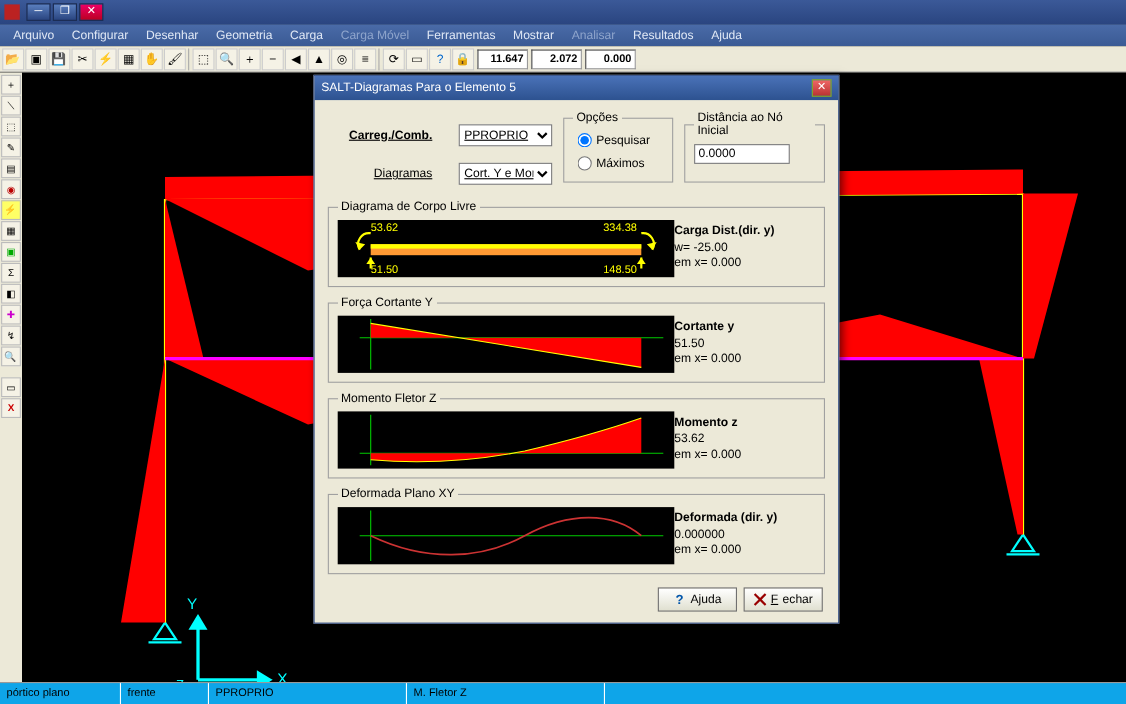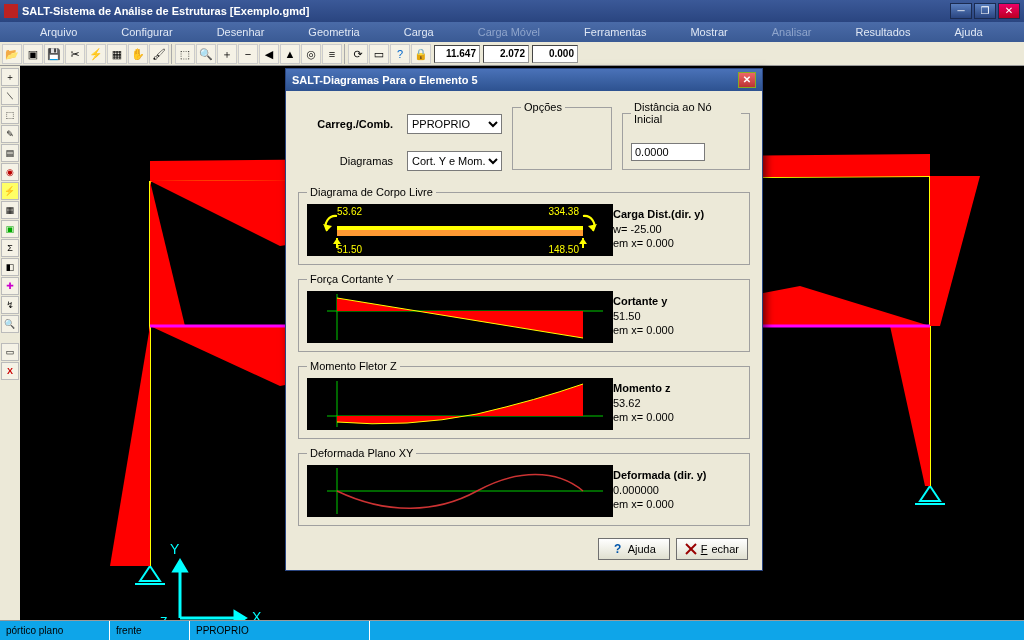--- a/index.html
+++ b/index.html
@@ -5,74 +5,73 @@
   * { box-sizing: border-box; margin: 0; padding: 0; font-family: Tahoma, sans-serif; }
   body { width: 1024px; height: 640px; overflow: hidden; background: #000; position: relative; }
 
   .titlebar { height: 22px; background: linear-gradient(to bottom, #3b5998, #2a4580); display: flex; align-items: center; padding: 0 4px; color: #fff; font-size: 11px; }
   .titlebar .appicon { width: 14px; height: 14px; background: #b22; margin-right: 4px; display:inline-block; }
   .titlebar .title { flex: 1; font-weight: bold; }
   .titlebar .wbtn { width: 22px; height: 16px; background: linear-gradient(#5a7fbf,#2a4580); margin-left: 2px; border:1px solid #1b2b50; color:#fff; font-size:10px; text-align:center; line-height:14px; }
   .close-btn { background: linear-gradient(#e06,#b02) !important; }
 
   .menubar { height: 20px; background: linear-gradient(#4a6ba8,#3a5a94); display: flex; align-items: center; font-size: 11px; color: #e0e8f5; padding-left: 4px; }
-  .menubar .mi { padding: 0 8px; cursor: default; margin-left: 28px; }
+  .menubar .mi { padding: 0 8px; cursor: default; }
   .menubar .disabled { color: #8fa5cc; }
 
   .toolbar { height: 24px; background: #ece9d8; border-bottom: 1px solid #999; display:flex; align-items:center; padding:0 2px; gap:1px; }
   .tb-btn { width:20px; height:20px; border:1px solid #ccc; background:#f5f2e6; font-size:11px; text-align:center; line-height:18px; overflow:hidden; cursor:default; }
   .tb-sep { width:2px; height:20px; border-left:1px solid #aaa; margin:0 1px; }
   .tb-field { width:46px; height:18px; border:1px inset #999; background:#fff; font-size:10px; text-align:right; padding:0 3px; line-height:16px; margin-left:2px;font-weight:bold; }
 
   .work { position:absolute; top:66px; left:0; right:0; bottom:20px; background:#000; }
   .vtoolbar { position:absolute; left:0; top:0; width:20px; background:#ece9d8; height:100%; display:flex; flex-direction:column; gap:1px; padding-top:2px; }
   .vtb { width:18px; height:18px; border:1px solid #bbb; background:#f5f2e6; font-size:9px; text-align:center; line-height:16px; margin:0 auto; overflow:hidden; }
 
   .canvas { position:absolute; left:20px; right:0; top:0; bottom:0; }
   .canvas svg { position:absolute; inset:0; }
 
   .statusbar { position:absolute; bottom:0; left:0; right:0; height:20px; background:#0ea5e9; border-top:1px solid #999; display:flex; font-size:10px; }
   .sb-cell { border-right:1px inset #fff; padding:2px 6px; height:100%; display:flex; align-items:center; min-width:80px;}
   .sb-cell.wide { flex:1; }
 
   
   .dialog { position:absolute; left:285px; top:68px; width:478px; border:1px solid #2a4580; background:#ece9d8; box-shadow: 3px 3px 8px rgba(0,0,0,.6); }
-  .dlg-title { height:22px; background:linear-gradient(#4a72b8,#2d5290); color:#fff; font-size:11px; font-weight:bold; display:flex; align-items:center; padding:0 6px; }
+  .dlg-title { height:22px; background:linear-gradient(#4a72b8,#2d5290); color:#fff; font-size:11px; font-weight:normal; display:flex; align-items:center; padding:0 6px; }
   .dlg-title .x { margin-left:auto; width:18px; height:16px; background:linear-gradient(#e66,#b33); text-align:center; line-height:14px; font-size:10px; border:1px solid #8a2; }
   .dlg-body { padding:10px 12px 10px 12px; font-size:11px; color:#000; }
 
   fieldset { border:1px solid #a0a0a0; padding:6px 8px 8px 8px; margin-bottom:8px; }
   legend { font-size:11px; padding:0 3px; }
 
   .toprow { display:flex; gap:10px; margin-bottom:8px; }
-  .combo-block { flex:1; display:grid; grid-template-columns:95px 1fr; gap:4px 14px; align-items:center; padding-top:6px;}
+  .combo-block { flex:1; display:grid; grid-template-columns:95px 1fr; gap:4px 24px; align-items:center; padding-top:6px;text-decoration:underline;}
   .combo-block label { text-align:right; font-weight:bold; font-size:11px; }
   .combo-block .normal { font-weight:normal; }
   select.win { height:20px; font-size:11px; background:#fff; border:1px solid #7a7a7a; width:100%; }
   .radiocol { display:flex; flex-direction:column; gap:8px; padding:2px 4px; }
   .radiocol label { display:flex; align-items:center; gap:4px; font-size:11px;}
-  input.txt { border:1px solid #7a7a7a; background:#fff; font-size:11px; padding:2px 3px; width:74px;margin-top:12px; }
+  input.txt { border:1px solid #7a7a7a; background:#fff; font-size:11px; padding:2px 3px; width:87px; }
 
   .mini { display:flex; align-items:stretch; }
   .mini-plot { width:306px; height:52px; background:#000; position:relative; }
   .mini-stats { flex:1; font-size:11px; padding-top:4px; }
   .mini-stats b { font-weight:bold; display:block; margin-bottom:3px; }
   .mini-stats div { margin-bottom:2px; }
 
   .bottom-radios { display:flex; gap:30px; padding:2px 6px 4px 6px; font-size:11px; }
   .dlg-btns { display:flex; justify-content:flex-end; gap:6px; padding:4px 2px 0 0; }
   .winbtn { min-width:72px; height:22px; border:1px solid #707070; background:linear-gradient(#fff,#e0e0d0); font-size:11px; display:flex; align-items:center; justify-content:center; gap:4px; padding:0 8px; cursor:default;}
   .winbtn svg { flex:0 0 auto; }
 </style>
 </head>
 <body>
 
 <div class="titlebar">
   <span class="appicon"></span>
-  <span class="title">SALT-Sistema de Análise de Estruturas [Exemplo.gmd]</span>
   <div class="wbtn">─</div>
   <div class="wbtn">❐</div>
   <div class="wbtn close-btn">✕</div>
 </div>
 
 <div class="menubar">
   <span class="mi">Arquivo</span>
   <span class="mi">Configurar</span>
   <span class="mi">Desenhar</span>
   <span class="mi">Geometria</span>
@@ -173,20 +172,21 @@
       <text x="150" y="488" fill="#0ff" font-size="14">Y</text>
       <text x="140" y="560" fill="#0ff" font-size="12">Z</text>
     </svg>
   </div>
 </div>
 
 <div class="statusbar">
   <div class="sb-cell" style="min-width:110px">pórtico plano</div>
   <div class="sb-cell">frente</div>
   <div class="sb-cell" style="min-width:180px">PPROPRIO</div>
+  <div class="sb-cell" style="min-width:180px">M. Fletor Z</div>
 </div>
 
 <div class="dialog">
   <div class="dlg-title">
     <span>SALT-Diagramas Para o Elemento 5</span>
     <span class="x">✕</span>
   </div>
   <div class="dlg-body">
     <div class="toprow">
       <div class="combo-block">
@@ -194,20 +194,30 @@
         <select class="win">
           <option>PPROPRIO</option>
         </select>
         <label class="normal">Diagramas</label>
         <select class="win">
           <option>Cort. Y e Mom. Z</option>
         </select>
       </div>
       <fieldset style="width:100px">
         <legend>Opções</legend>
+        <div class="radiocol">
+          <label>
+              <input type="radio" checked="" style=""> 
+              <span>Pesquisar</span>
+            </label>
+          <label>
+              <input type="radio" style=""> 
+              <span>Máximos</span>
+            </label>
+        </div>
       </fieldset>
       <fieldset style="width:128px">
         <legend>Distância ao Nó Inicial</legend>
         <input class="txt" value="0.0000" style="">
       </fieldset>
     </div>
 
     <fieldset>
       <legend>Diagrama de Corpo Livre</legend>
       <div class="mini">

